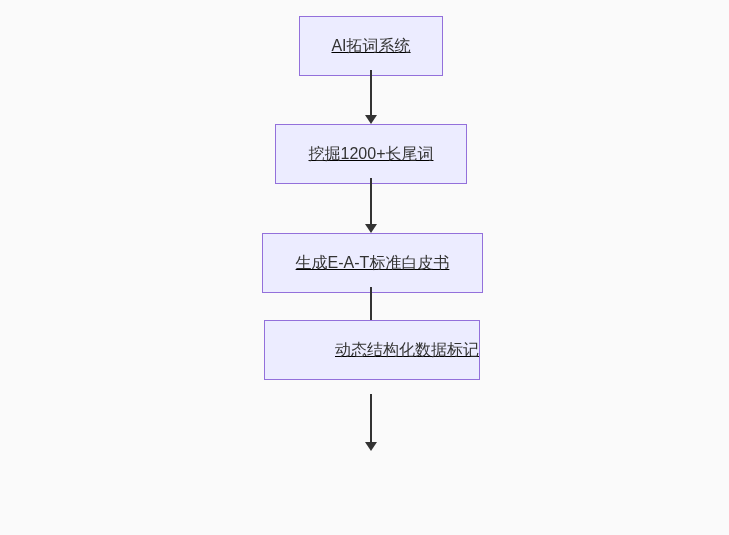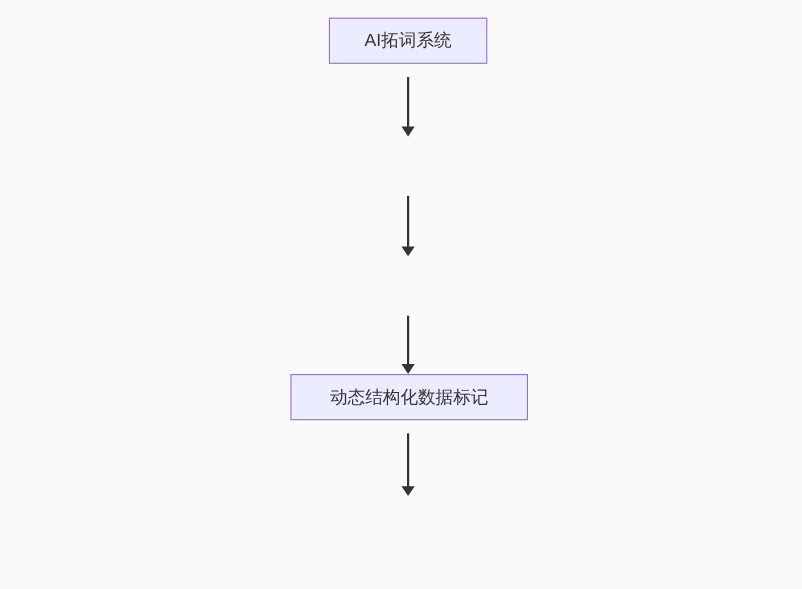--- a/index.html
+++ b/index.html
@@ -12,38 +12,39 @@
   }
   .canvas {
     position: relative;
     width: 729px;
     height: 535px;
     background: var(--background, #fafafa);
     overflow: hidden;
   }
   .node {
     position: absolute;
-    height: 42px;
+    height: 60px;
     background: var(--node-fill, #ECECFF);
     border: 1px solid var(--node-border, #9370DB);
     display: flex;
     align-items: center;
     justify-content: center;
     box-sizing: border-box;
+    text-decoration: underline;
   }
   .node .label {
     color: var(--text, #333333);
     font-size: 16px;
     white-space: nowrap;
     text-align: center;
   }
   .n1 { left: 299px; top: 16px;  width: 144px; }
   .n2 { left: 275px; top: 124px; width: 192px; }
   .n3 { left: 262px; top: 233px; width: 221px; }
-  .n4 { left: 264px; top: 340px; width: 216px; }
+  .n4 { left: 264px; top: 320px; width: 216px; justify-content: flex-end; }
   .n5 { left: 254px; top: 451px; width: 234px; }
 
   .edge {
     position: absolute;
     left: 360px;
     width: 22px;
   }
   .e1 { top: 70px;  height: 54px; }
   .e2 { top: 178px; height: 55px; }
   .e3 { top: 287px; height: 53px; }
@@ -76,26 +77,32 @@
 
   <div class="node n1">
     <span class="label">AI拓词系统</span>
   </div>
 
   <div class="edge e1">
     <div class="line"></div>
     <div class="head"></div>
   </div>
 
+  <div class="node n2">
+    <span class="label">挖掘1200+长尾词</span>
+  </div>
 
   <div class="edge e2">
     <div class="line"></div>
     <div class="head"></div>
   </div>
 
+  <div class="node n3">
+    <span class="label">生成E-A-T标准白皮书</span>
+  </div>
 
   <div class="edge e3">
     <div class="line"></div>
     <div class="head"></div>
   </div>
 
   <div class="node n4">
     <span class="label">动态结构化数据标记</span>
   </div>
 

